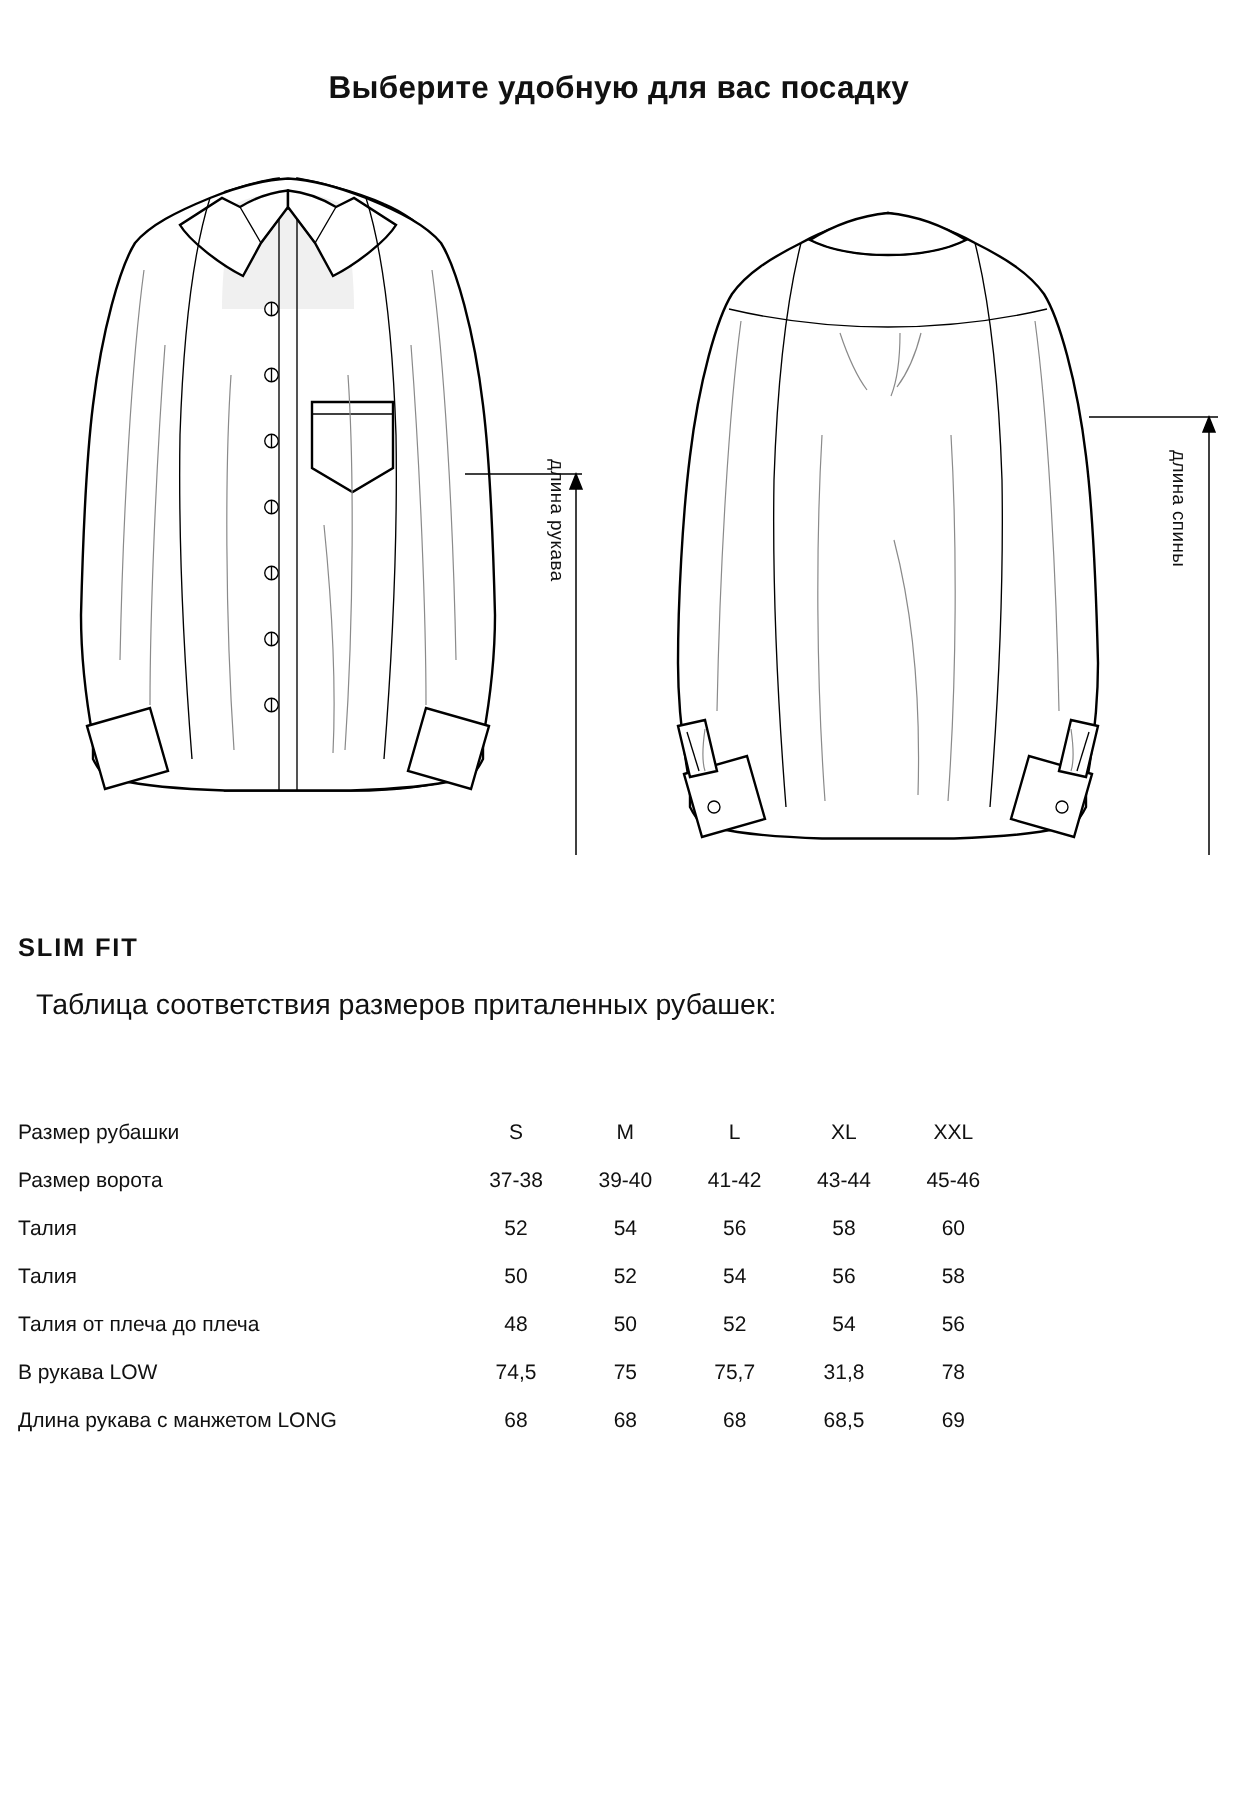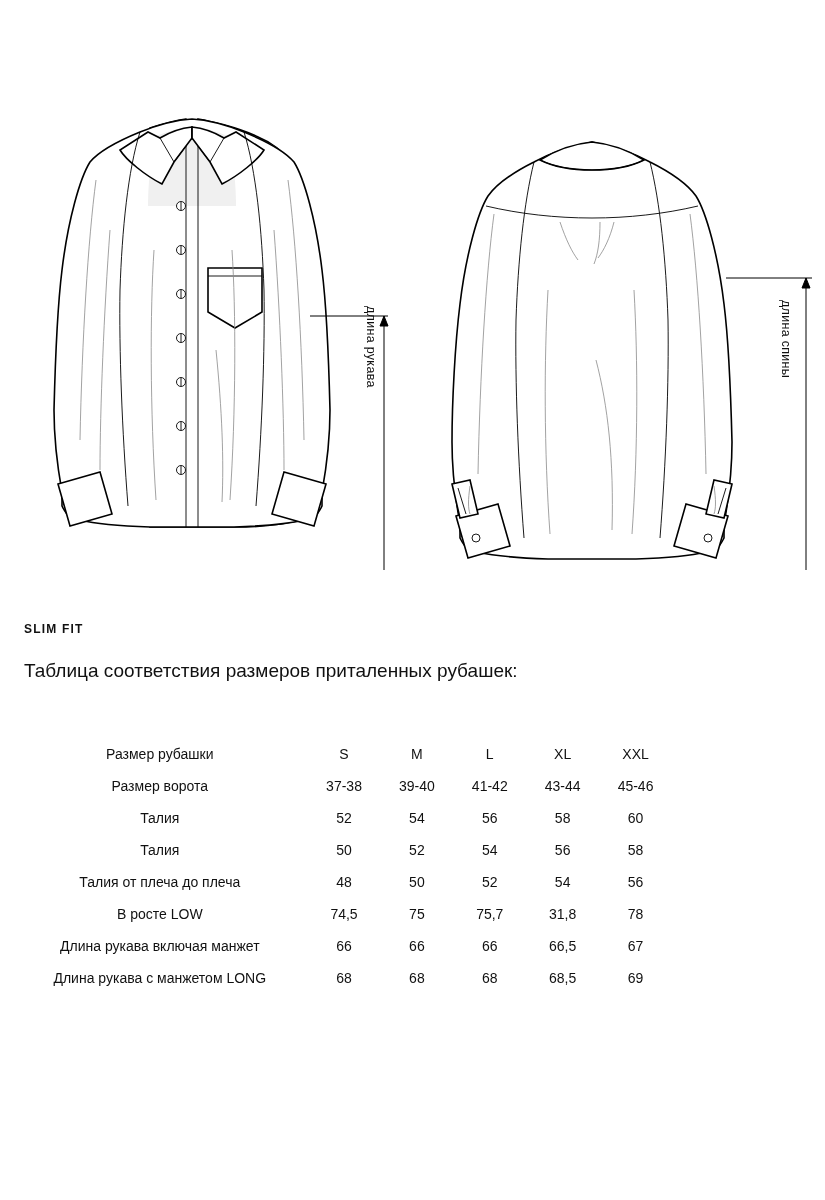--- a/index.html
+++ b/index.html
@@ -42,22 +42,22 @@
     text-orientation: mixed;
     letter-spacing: 0.3px;
     color: #111;
   }
   .vlabel.sleeve { left: 364px; top: 196px; }
   .vlabel.back   { left: 779px; top: 190px; }
 
   .fit-name {
     position: absolute;
     top: 622px;
-    left: 24px;
-    font-size: 12px;
+    left: 12px;
+    font-size: 17px;
     font-weight: bold;
     letter-spacing: 1.2px;
   }
   .fit-desc {
     position: absolute;
     top: 660px;
     left: 24px;
     font-size: 19px;
   }
 
@@ -69,39 +69,40 @@
     border-collapse: collapse;
     font-size: 14px;
   }
   table.size-table td, table.size-table th {
     padding: 8px 0 8px 0;
     font-weight: normal;
     text-align: center;
     white-space: nowrap;
   }
   table.size-table th.rowhead, table.size-table td.rowhead {
-    text-align: center;
+    text-align: left;
     width: 292px;
     padding-left: 0;
   }
   table.size-table th.col, table.size-table td.col {
     width: 72px;
   }
   .fabric { fill: #ffffff; stroke: #000000; stroke-width: 1.6; }
   .seam { fill: none; stroke: #000000; stroke-width: 0.9; }
   .fold { fill: none; stroke: #8a8a8a; stroke-width: 0.8; }
   .shade { fill: #f0f0f0; stroke: none; }
   .btn { fill: #ffffff; stroke: #000000; stroke-width: 0.9; }
   .dim { fill: none; stroke: #000000; stroke-width: 1; }
 </style>
 </head>
 <body>
 
 <div class="page">
 
+  <div class="title">Выберите удобную для вас посадку</div>
 
   <div class="illustration">
     <svg width="825" height="460" viewBox="0 0 825 460" xmlns="http://www.w3.org/2000/svg">
 
       <g>
 
         <path class="fabric" d="M150,18 C168,12 178,10 186,9 L192,22 L186,44 L192,60
                  L198,44 L192,22 L198,9 C210,11 236,17 256,26
                  C268,31 282,40 290,52
                  C300,68 312,110 318,160 C323,200 325,260 326,300
@@ -297,34 +298,26 @@
       </tr>
       <tr>
         <td class="rowhead">Талия от плеча до плеча</td>
         <td class="col">48</td>
         <td class="col">50</td>
         <td class="col">52</td>
         <td class="col">54</td>
         <td class="col">56</td>
       </tr>
       <tr>
-        <td class="rowhead">В росте LOW</td>
+        <td class="rowhead">В рукава LOW</td>
         <td class="col">74,5</td>
         <td class="col">75</td>
         <td class="col">75,7</td>
         <td class="col">31,8</td>
         <td class="col">78</td>
-      </tr>
-      <tr>
-        <td class="rowhead">Длина рукава включая манжет</td>
-        <td class="col">66</td>
-        <td class="col">66</td>
-        <td class="col">66</td>
-        <td class="col">66,5</td>
-        <td class="col">67</td>
       </tr>
       <tr>
         <td class="rowhead">Длина рукава с манжетом LONG</td>
         <td class="col">68</td>
         <td class="col">68</td>
         <td class="col">68</td>
         <td class="col">68,5</td>
         <td class="col">69</td>
       </tr>
     </tbody>

